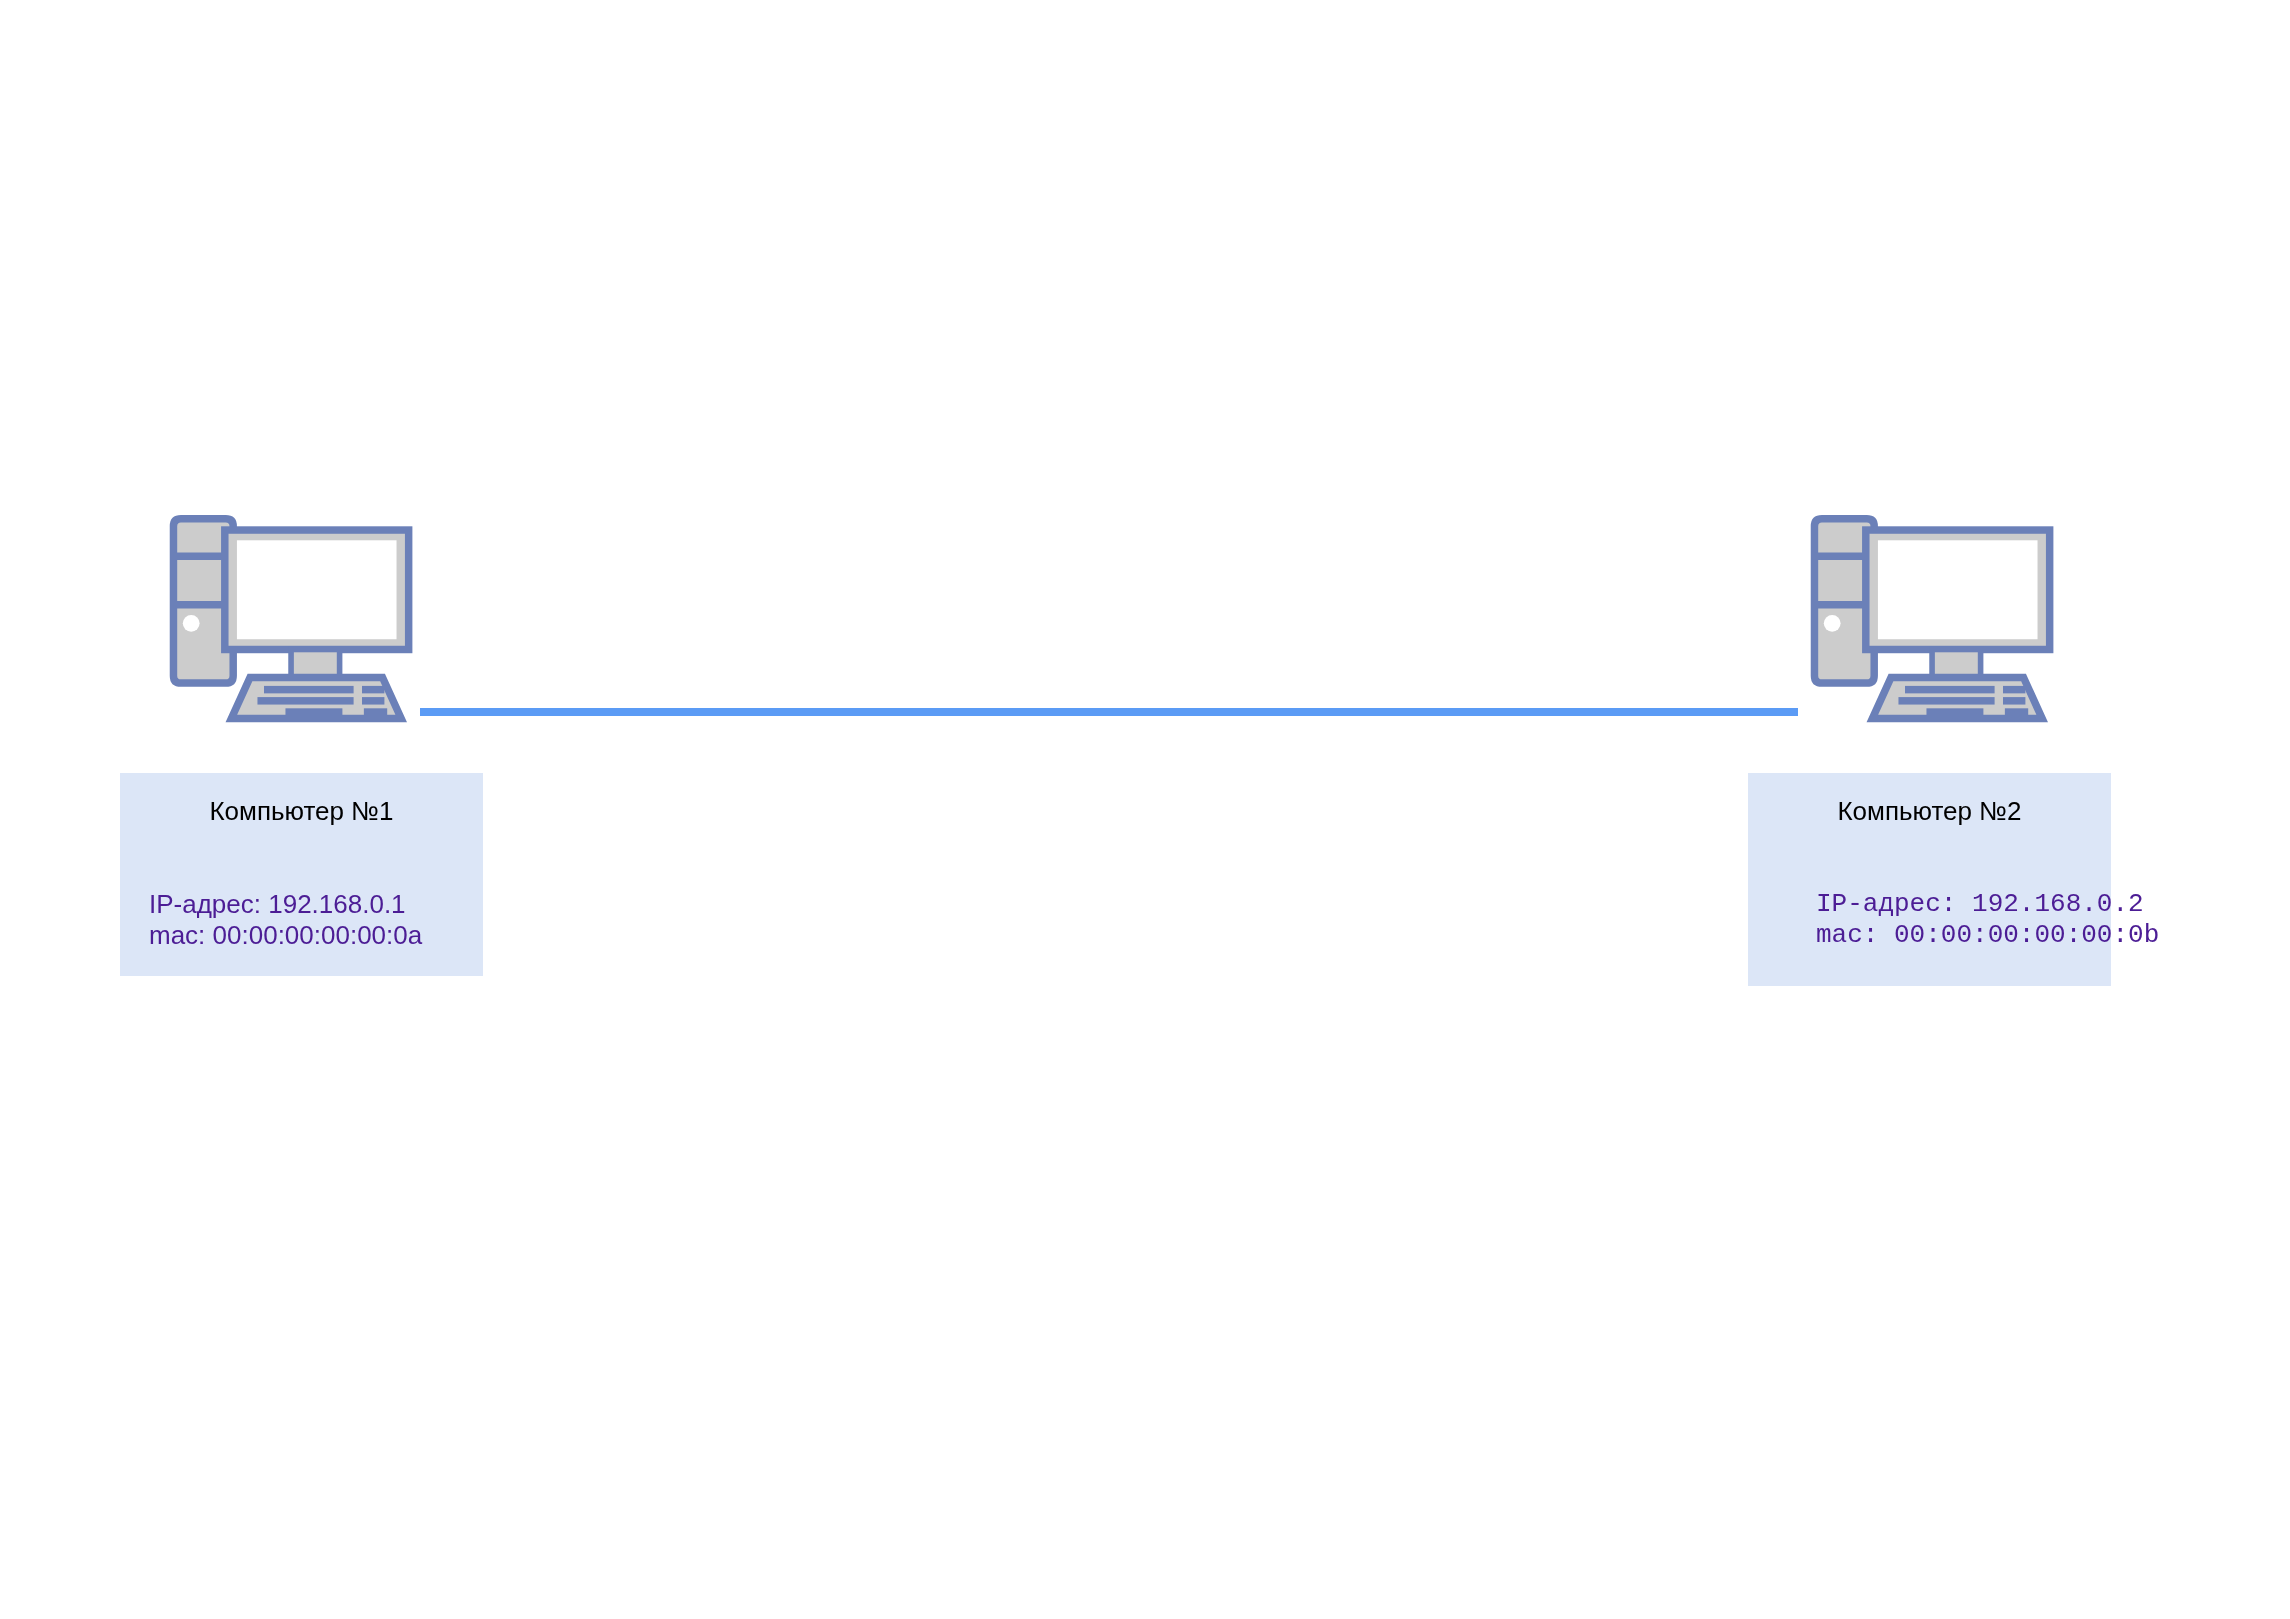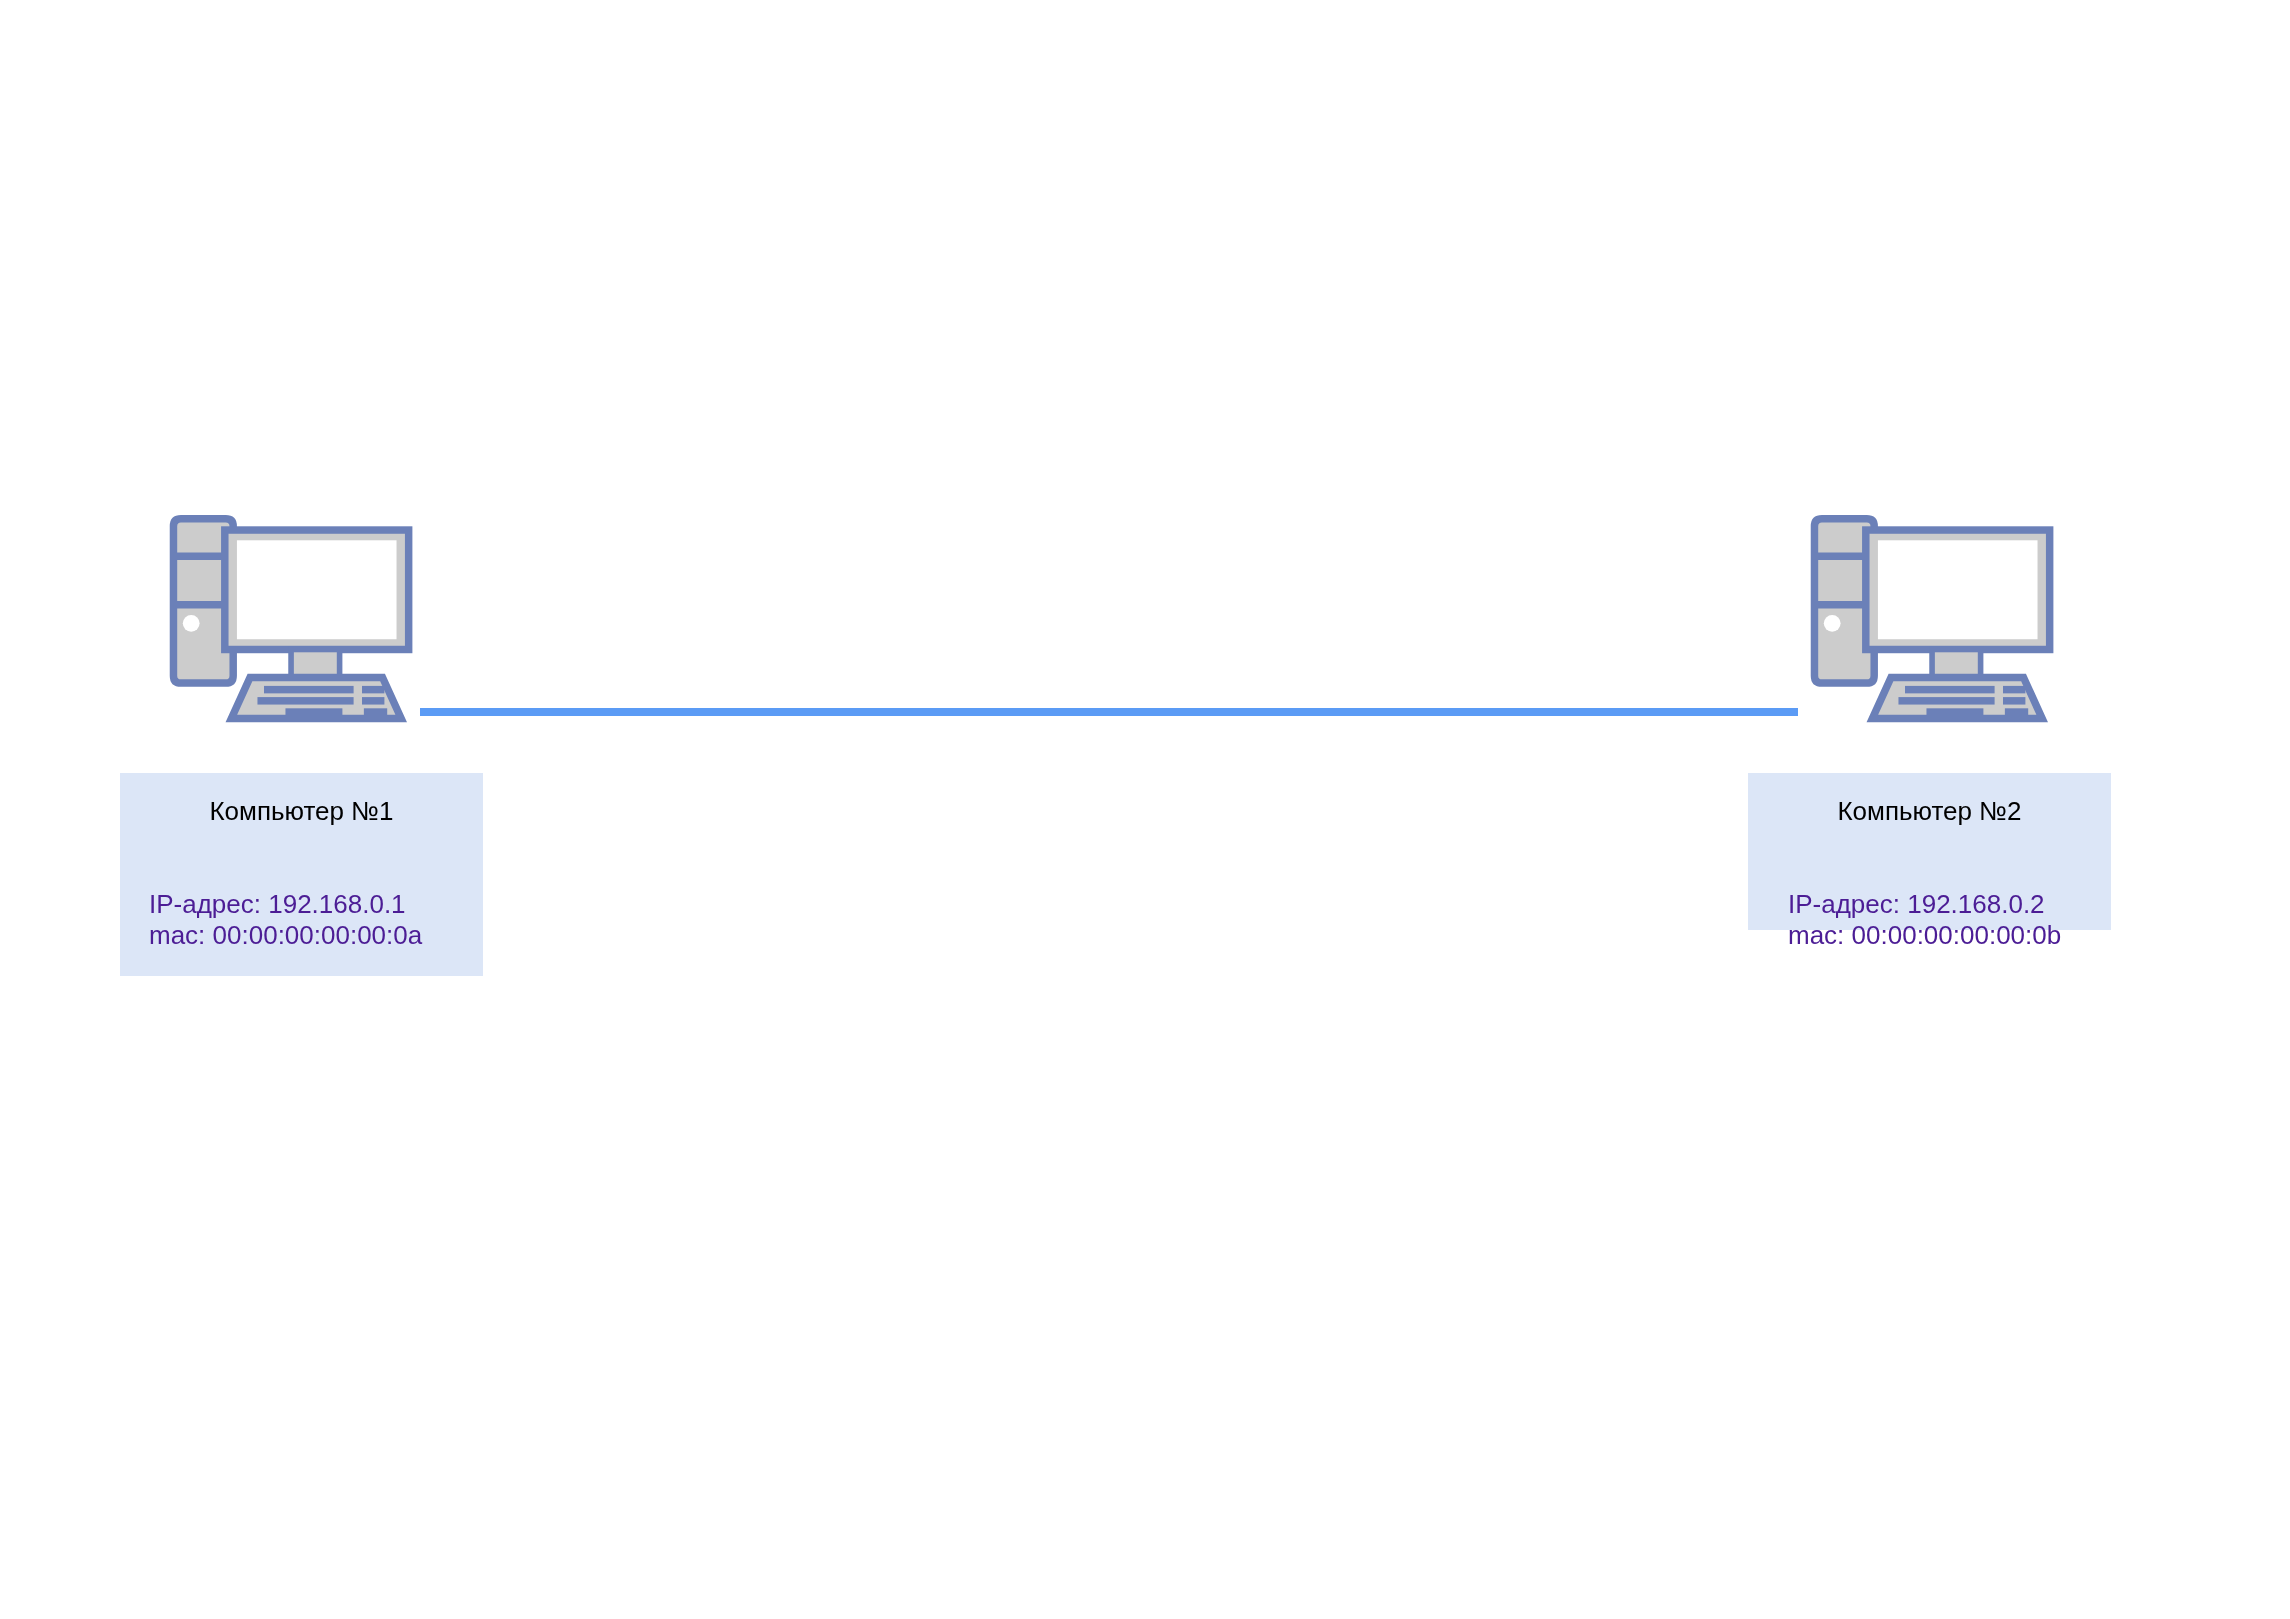--- a/index.html
+++ b/index.html
@@ -122,23 +122,23 @@
       <rect x="134" y="144" width="52" height="30" fill="#cccccc" stroke="#6b80b8" stroke-width="6"></rect>
       <path d="M90 174 L232 174 L252 218 L70 218 Z" fill="#cccccc" stroke="#6b80b8" stroke-width="8"></path>
       <rect x="105" y="183" width="96" height="8" fill="#6b80b8"></rect>
       <rect x="210" y="183" width="24" height="8" fill="#6b80b8"></rect>
       <rect x="98" y="195" width="103" height="8" fill="#6b80b8"></rect>
       <rect x="210" y="195" width="24" height="8" fill="#6b80b8"></rect>
       <rect x="128" y="207" width="61" height="8" fill="#6b80b8"></rect>
       <rect x="212" y="207" width="25" height="8" fill="#6b80b8"></rect>
     </svg>
 
-    <div class="label-box" style="left:1748px; top:773px; width:363px; height:157px;">
+    <div class="label-box" style="left:1748px; top:773px; width:363px; height:213px;">
       <div class="label-title">Компьютер №2</div>
-      <div class="label-lines" style="left:40px;">
+      <div class="label-lines" style="left:68px;font-family:Liberation Mono, monospace;">
         <span class="label-line">IP-адрес: 192.168.0.2</span>
         <span class="label-line">mac: 00:00:00:00:00:0b</span>
       </div>
     </div>
   </div>
 
 </div>
 
 
 </body></html>

